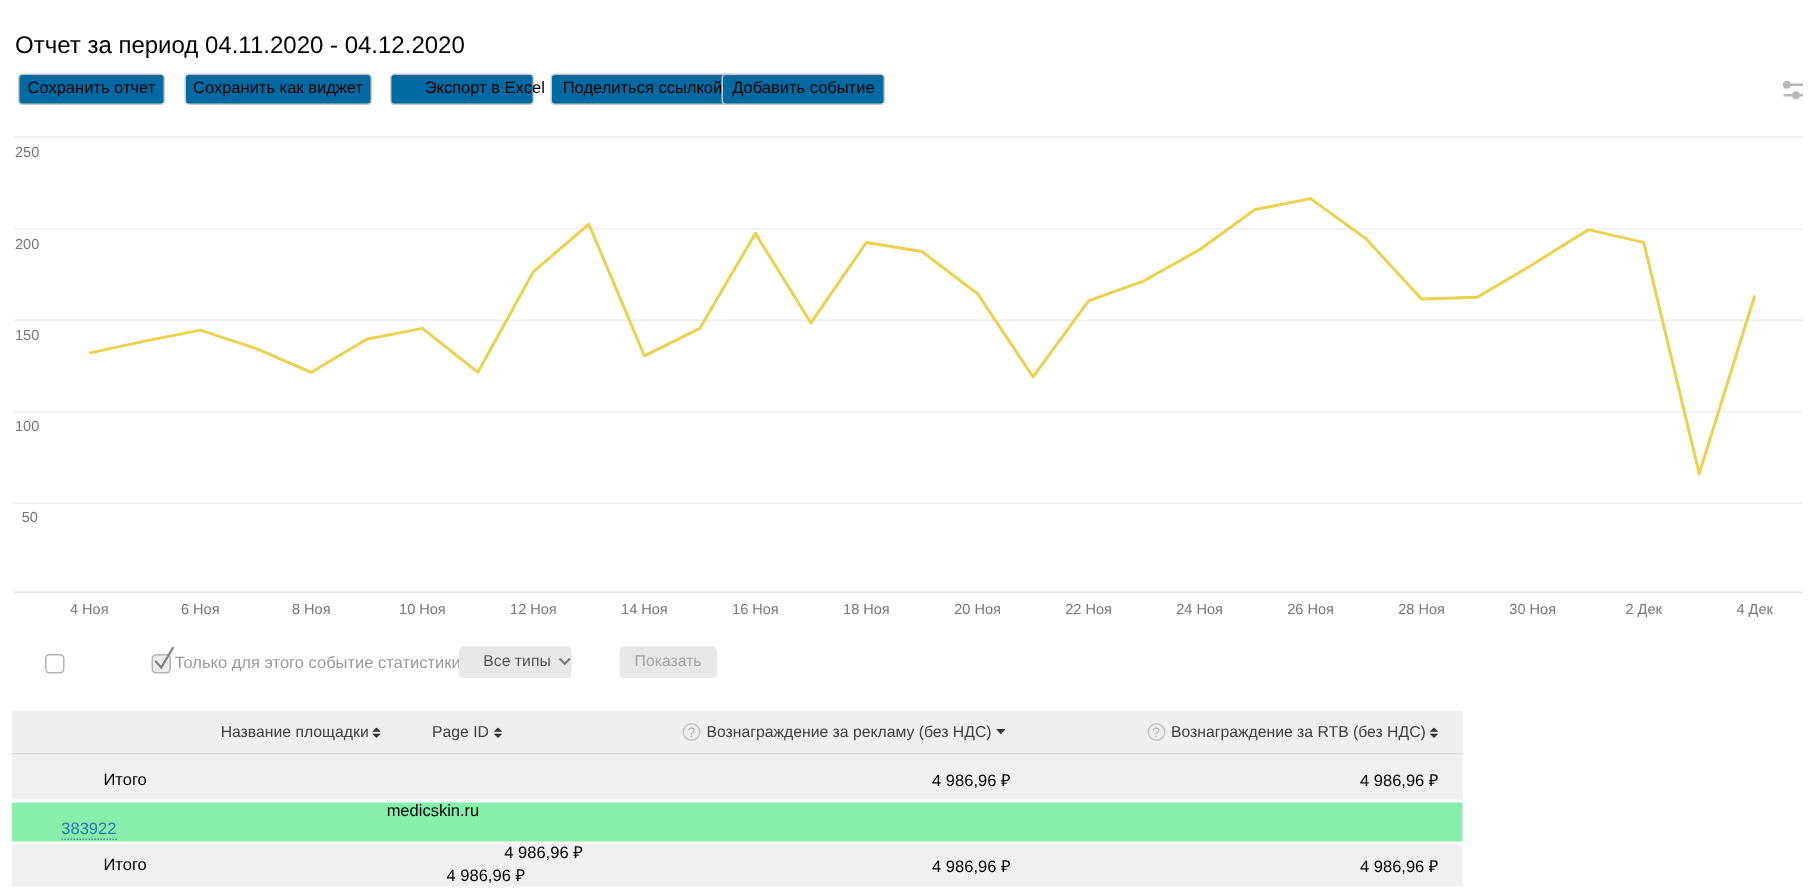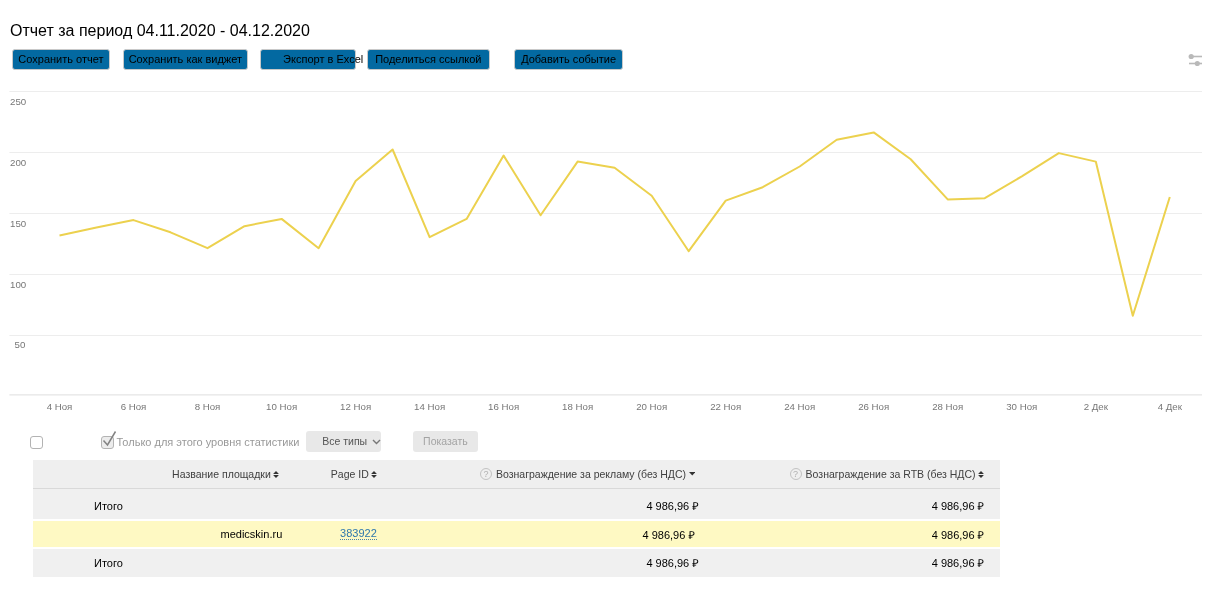--- a/index.html
+++ b/index.html
@@ -4,53 +4,53 @@
 <style>
 *{margin:0;padding:0;box-sizing:border-box;}
 html,body{background:#fff;}
 body{font-family:"Liberation Sans",sans-serif;}
 .page{position:relative;width:1209px;height:594px;overflow:hidden;background:#fff;}
 .title{position:absolute;left:10px;top:22px;font-size:16px;color:#000;white-space:nowrap;}
 .btn{position:absolute;top:49px;height:21px;border:1px solid #c9c9c9;border-radius:3px;background:#0369a1;font-size:11px;color:#000;text-align:center;line-height:19px;white-space:nowrap;}
 .gbtn{position:absolute;top:431px;height:21px;border-radius:3px;background:#e8e8e8;font-size:10.5px;text-align:center;line-height:21px;white-space:nowrap;}
 .cb{position:absolute;top:435.5px;width:13px;height:13px;border:1px solid #b3b3b3;border-radius:3px;background:#fff;}
 .cblabel{position:absolute;top:436px;font-size:10.5px;}
-.tbl{position:absolute;left:8px;top:460px;width:967px;margin-left:25px;}
+.tbl{position:absolute;left:8px;top:474px;width:967px;}
 .thead{height:29px;background:#efefef;border-bottom:1px solid #d9d9d9;display:flex;}
 .trow{display:flex;}
 .r1{height:30px;background:#f0f0f0;}
-.r2{height:26px;background:#fef9c3;margin-top:2px;}
+.r2{height:26px;background:#86efac;margin-top:2px;flex-direction:column;}
 .r3{height:27.5px;background:#f0f0f0;margin-top:2px;}
 .c{display:flex;align-items:center;justify-content:flex-end;padding-right:14px;white-space:nowrap;}
 .c2{padding-right:13.5px;}
 .c3{padding-right:15.5px;}
 .c4{padding-right:16px;}
 .r1 .c{padding-top:3px;}
 .c1{width:324px;}
 .trow .c1{padding-right:12.5px;}
 .thead .c1{padding-right:16px;}
-.c2{width:116px;}
+.c2{width:116px;justify-content:center;}
 .c3{width:396px;}
 .c4{width:358px;}
 .hc{font-size:10.5px;color:#404040;}
 .cell{font-size:11px;color:#000;}
 .itogo{justify-content:flex-start;padding-left:61px;font-size:11px;color:#000;}
 .qm{width:12px;height:12px;border:1px solid #c2c2c2;border-radius:50%;color:#b0b0b0;font-size:9px;line-height:10px;text-align:center;margin-right:4px;flex:0 0 auto;}
 .sorticon{margin-left:2.5px;flex:0 0 auto;display:block;}
 .link{color:#2e77ad;border-bottom:1px dotted #4a82a8;text-decoration:none;position:relative;top:-0.5px;}
 </style>
 </head>
 <body>
 <div class="page">
   <div class="title">Отчет за период 04.11.2020 - 04.12.2020</div>
   <div class="btn" style="left:11.8px;width:98.3px;">Сохранить отчет</div>
   <div class="btn" style="left:122.6px;width:125.5px;">Сохранить как виджет</div>
   <div class="btn" style="left:260.1px;width:95.7px;padding-left:22px;">Экспорт в Excel</div>
   <div class="btn" style="left:366.8px;width:123.1px;">Поделиться ссылкой</div>
-  <div class="btn" style="left:514px;width:109.2px;">Добавить событие</div>
+  <div class="btn" style="left:481px;width:109.2px;">Добавить событие</div>
   <svg style="position:absolute;left:1186px;top:46px;" width="18" height="20" viewBox="0 0 18 20">
     <line x1="3" y1="10.5" x2="16" y2="10.5" stroke="#b9b9b9" stroke-width="1.6"></line>
     <circle cx="5.2" cy="10.5" r="2.6" fill="#b9b9b9"></circle>
     <line x1="3" y1="17.5" x2="16" y2="17.5" stroke="#b9b9b9" stroke-width="1.6"></line>
     <circle cx="11.3" cy="17.5" r="2.6" fill="#b9b9b9"></circle>
   </svg>
   <svg style="position:absolute;left:0;top:85px;" width="1209" height="330" viewBox="0 0 1209 330">
     <g stroke="#ededed" stroke-width="1">
       <line x1="9.4" y1="6.5" x2="1202" y2="6.5"></line>
       <line x1="9.4" y1="67.5" x2="1202" y2="67.5"></line>
@@ -85,21 +85,21 @@
       <text x="1169.8" y="324.5" text-anchor="middle">4 Дек</text>
     </g>
     <polyline fill="none" stroke="#ecd14e" stroke-width="2" stroke-linejoin="round" points="59.5,150.4 96.5,142.4 133.5,135.1 170.5,147.3 207.5,163.2 244.5,141.2 281.6,133.9 318.6,163.2 355.6,96.1 392.6,64.5 429.6,152.2 466.6,133.9 503.6,70.6 540.6,130.3 577.6,76.6 614.6,82.7 651.7,110.8 688.7,166.2 725.7,115.6 762.7,102.2 799.7,81.5 836.7,54.7 873.7,47.4 910.7,74.2 947.7,114.4 984.8,113.2 1021.8,91.3 1058.8,68.1 1095.8,76.6 1132.8,230.8 1169.8,112.0"></polyline>
   </svg>
   <div class="cb" style="left:30px;"></div>
   <div class="cblabel" style="left:47px;color:#000;font-weight:bold;letter-spacing:-0.3px;margin-top:48px;">События</div>
   <div class="cb" style="left:101px;background:#ececec;"></div>
   <svg style="position:absolute;left:102px;top:429px;" width="15" height="18" viewBox="0 0 15 18">
     <path d="M1.5 11.5 L5.5 16 L13.5 2.5" fill="none" stroke="#828282" stroke-width="1.5"></path>
   </svg>
-  <div class="cblabel" style="left:116.5px;color:#999;font-size:11px;">Только для этого уровня статистики</div>
+  <div class="cblabel" style="left:116.5px;color:#999;font-size:11px;">Только для этого событие статистики</div>
   <div class="gbtn" style="left:305.9px;width:75.2px;color:#555;padding-left:6px;text-align:right;">Все типы
     <svg width="9" height="6" viewBox="0 0 9 6" style="display:inline-block;margin-left:2px;">
         <path d="M1 1 L4.5 4.5 L8 1" fill="none" stroke="#777" stroke-width="1.4"></path>
       </svg>
   </div>
   <div class="gbtn" style="left:413px;width:64.8px;color:#a3a3a3;">Показать</div>
   <div class="tbl">
     <div class="thead">
       <div class="c c1 hc">Название площадки<svg class="sorticon" width="6" height="7" viewBox="0 0 6 7">
             <path d="M3 0 L5.9 2.9 H0.1 Z" fill="#333"></path>

